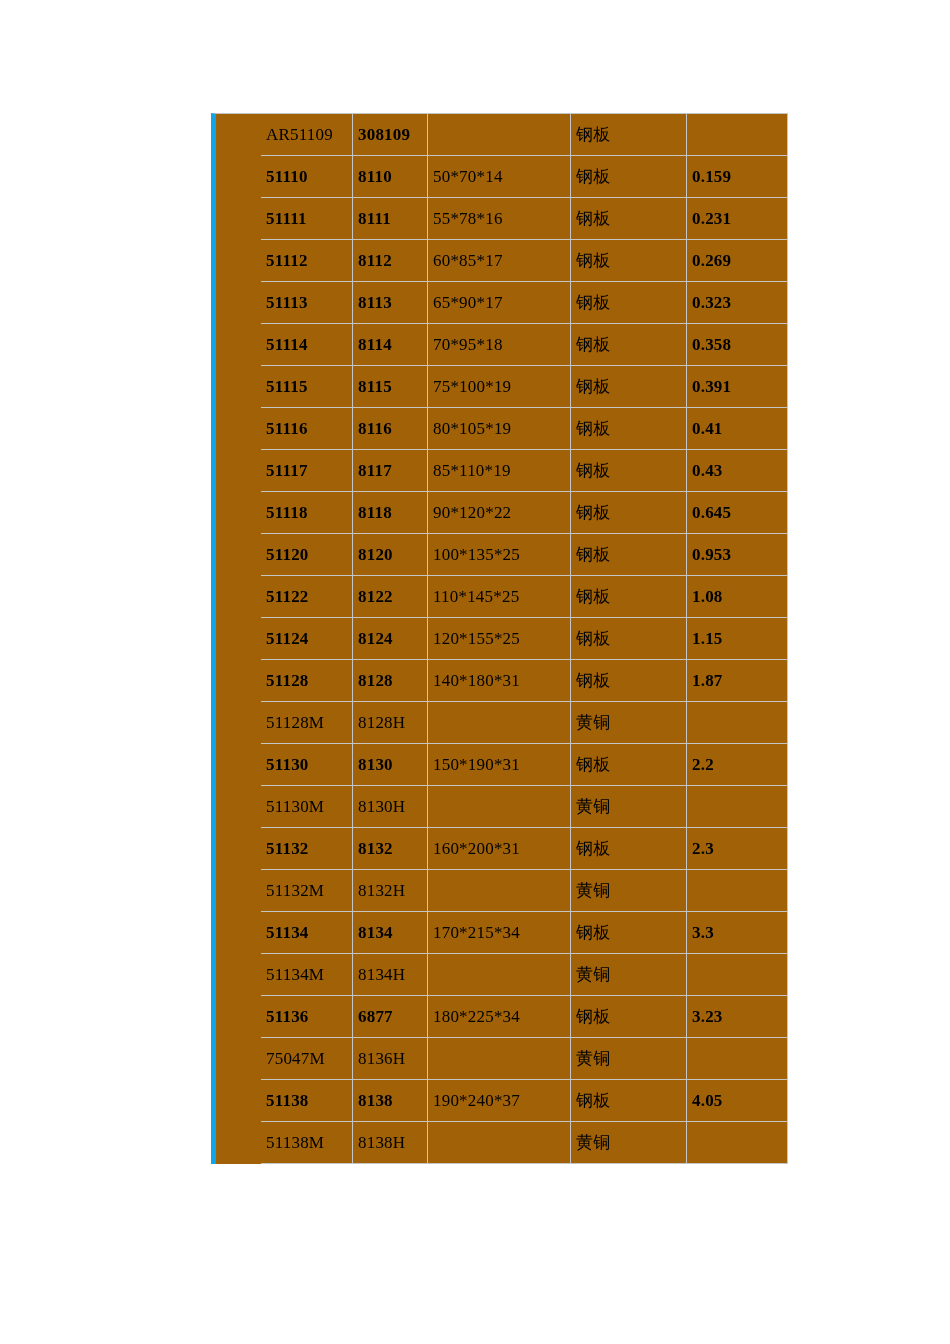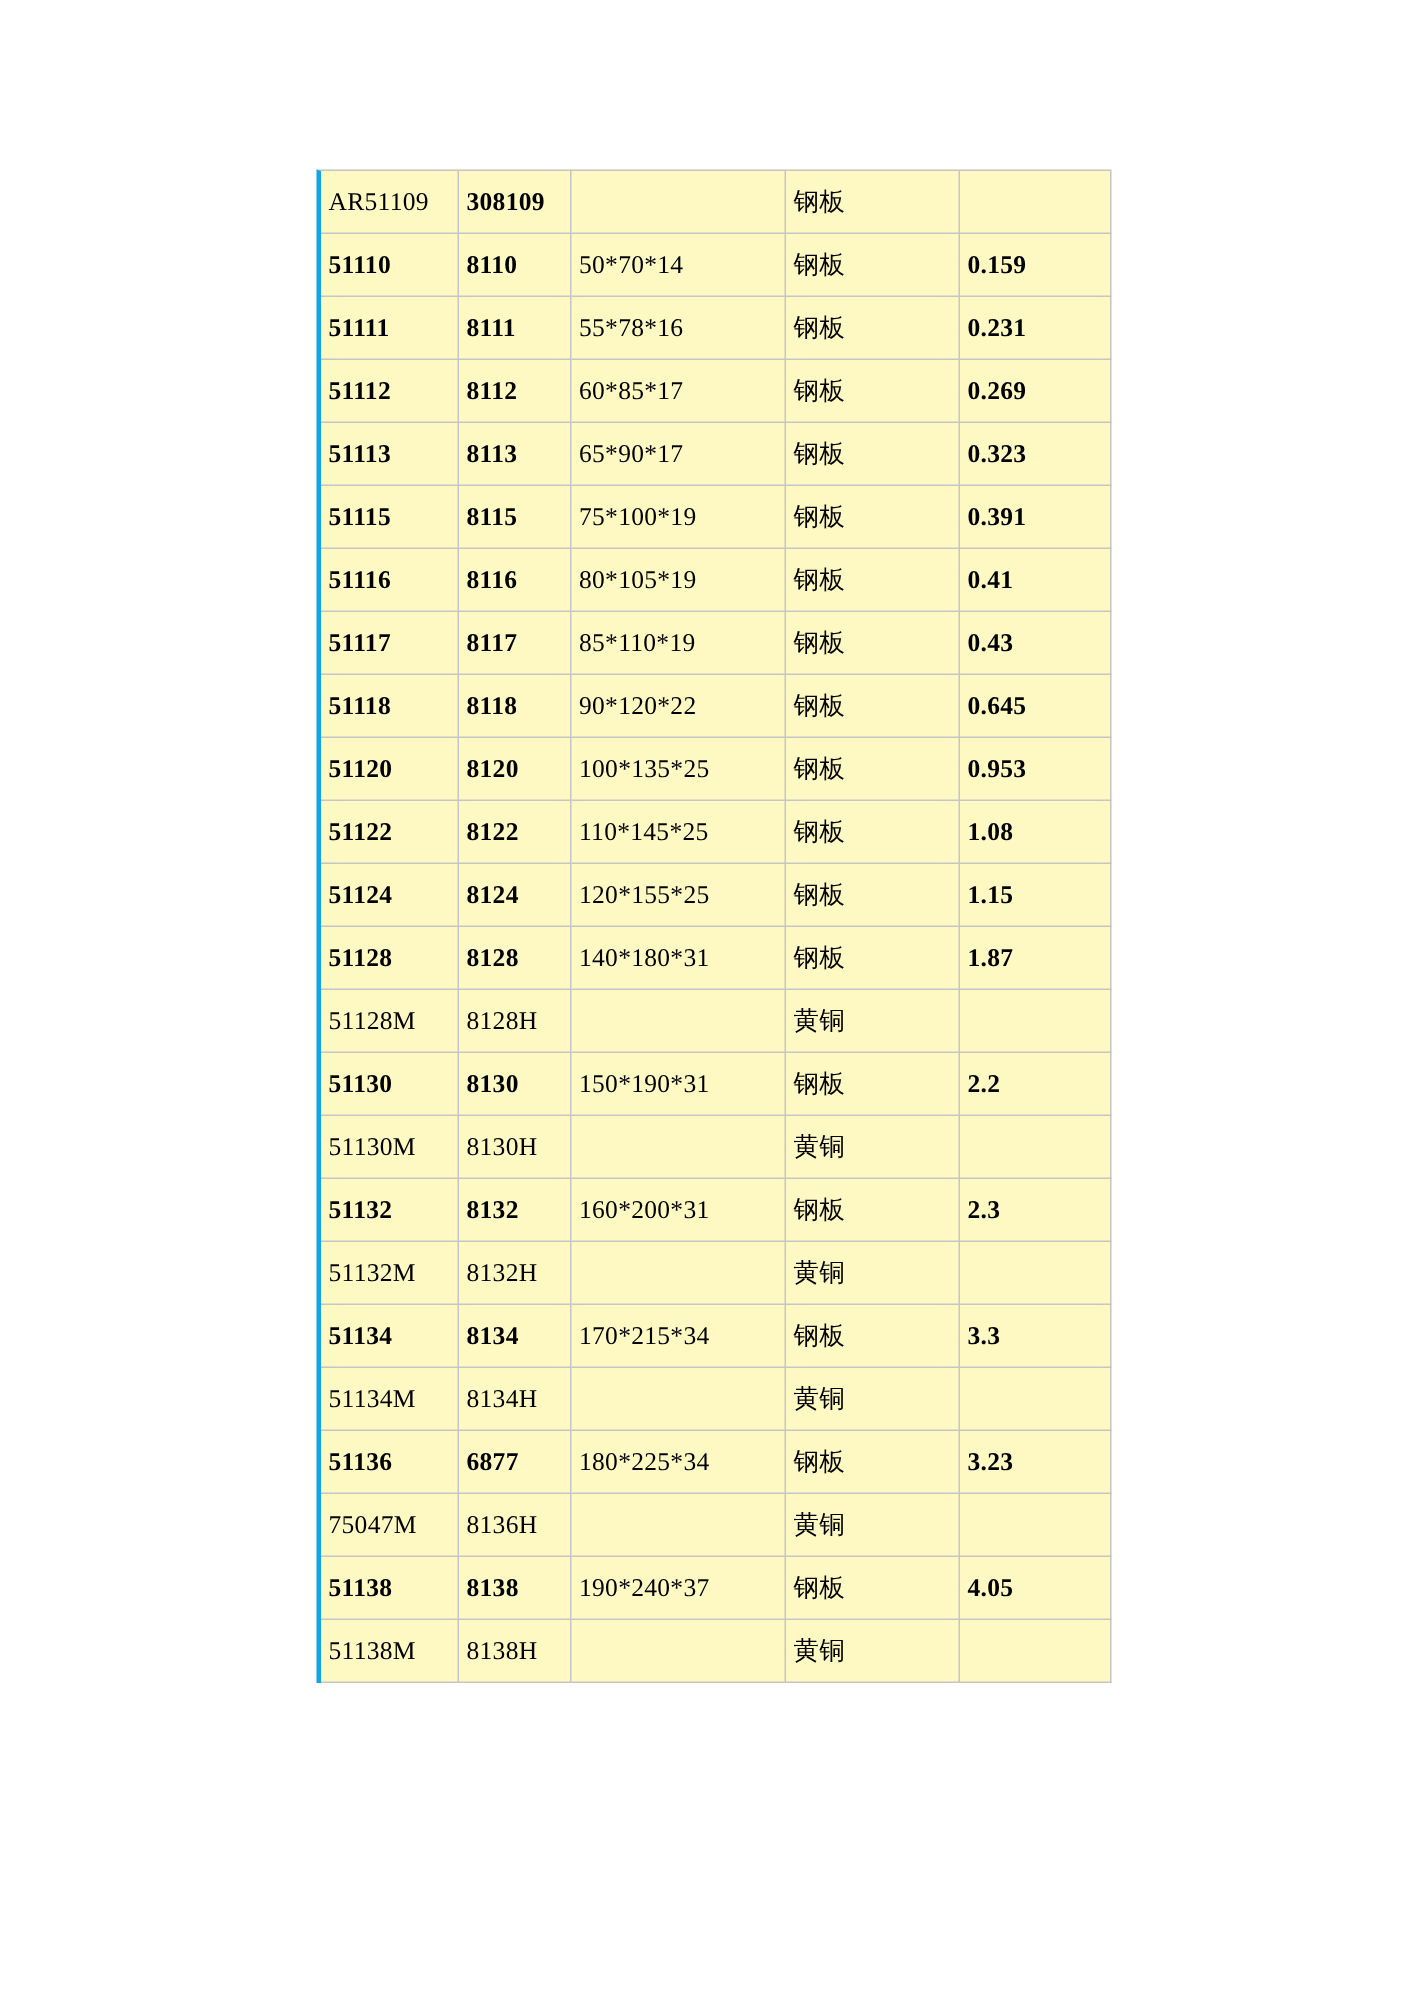--- a/index.html
+++ b/index.html
@@ -26,23 +26,24 @@
     position: absolute;
     left: 211px;
     top: 113px;
   }
 
   table.spec-table {
     border-collapse: separate;
     border-spacing: 0;
     table-layout: fixed;
     width: 527px;
-    background: #fef9c3;
-    border-left: 3px solid #0ea5e9;
+    background: #a16207;
+    border-left: 5px solid #0ea5e9;
     border-top: 1px solid #c5c5c5;
+    padding-left: 45px;
   }
 
   table.spec-table col.c1 { width: 92px; }
   table.spec-table col.c2 { width: 75px; }
   table.spec-table col.c3 { width: 143px; }
   table.spec-table col.c4 { width: 116px; }
   table.spec-table col.c5 { width: 101px; }
 
   table.spec-table td {
     height: 42px;
@@ -118,20 +119,27 @@
             <td class="num">0.269</td>
           </tr>
           <tr>
             <td class="num">51113</td>
             <td class="num">8113</td>
             <td>65*90*17</td>
             <td class="cjk">钢板</td>
             <td class="num">0.323</td>
           </tr>
           <tr>
+            <td class="num">51114</td>
+            <td class="num">8114</td>
+            <td>70*95*18</td>
+            <td class="cjk">钢板</td>
+            <td class="num">0.358</td>
+          </tr>
+          <tr>
             <td class="num">51115</td>
             <td class="num">8115</td>
             <td>75*100*19</td>
             <td class="cjk">钢板</td>
             <td class="num">0.391</td>
           </tr>
           <tr>
             <td class="num">51116</td>
             <td class="num">8116</td>
             <td>80*105*19</td>

